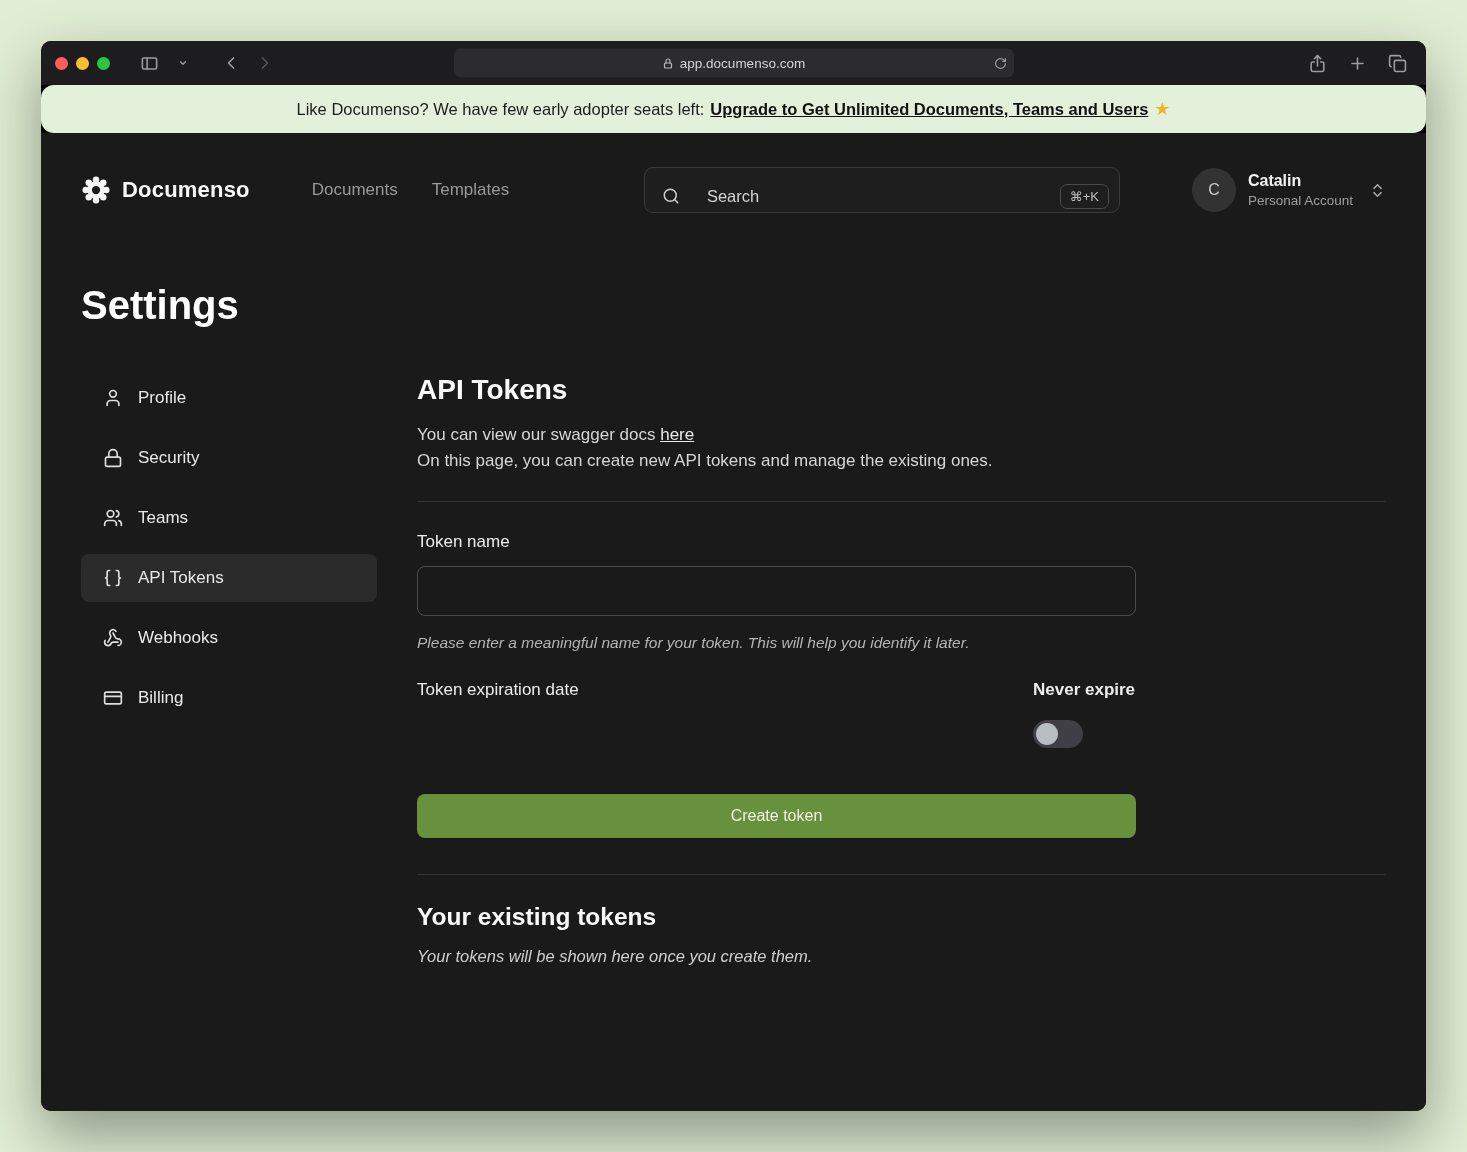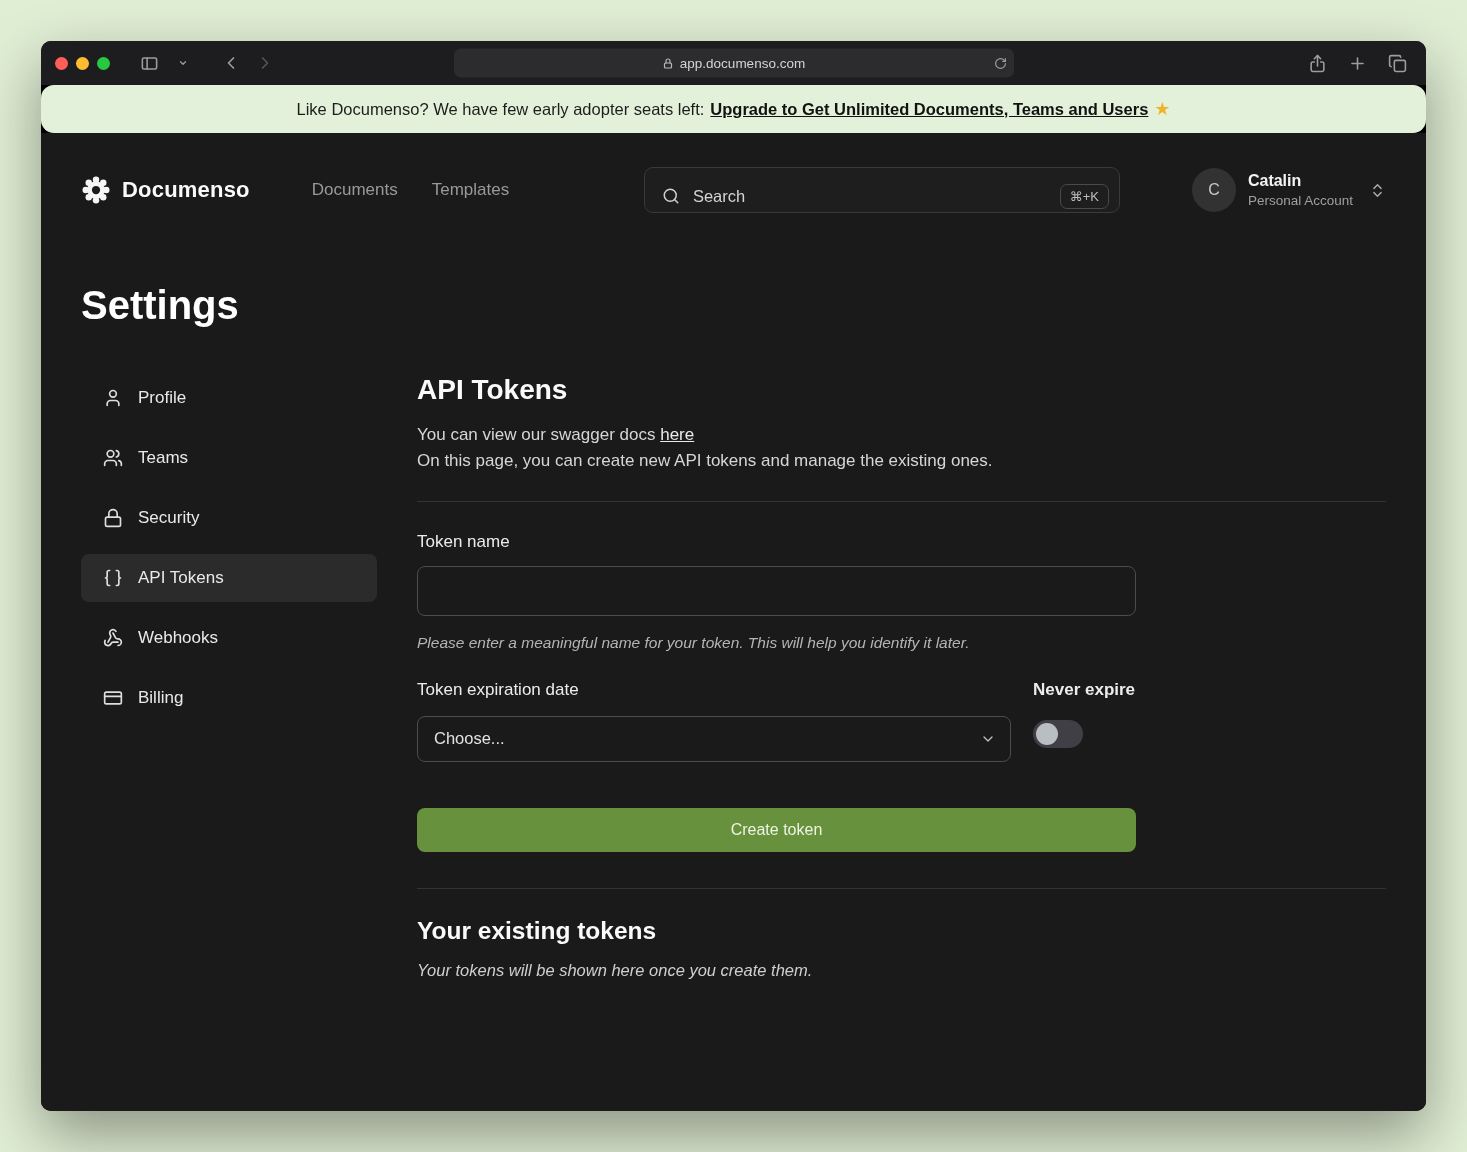--- a/index.html
+++ b/index.html
@@ -44,21 +44,21 @@
   .banner .star { color:#f0b428; font-size:18px; }
   
   .app { flex:1; background:#1a1a1a; color:#ededed; padding:0 40px; overflow:hidden; }
   .app-header { display:flex; align-items:center; padding-top:30px; height:84px; }
   .brand { display:flex; align-items:center; gap:11px; color:#fafafa; font-size:22px; font-weight:700; letter-spacing:.2px; cursor:pointer; }
   .main-nav { display:flex; gap:34px; margin-left:62px; }
   .main-nav a { color:#999; font-size:17px; text-decoration:none; cursor:pointer; }
   .search-wrap {
     margin-left:auto; margin-right:72px; width:476px; height:46px;
     border:1px solid #3a3a3a; background:#1e1e1e; border-radius:9px;
-    display:flex; align-items:center; gap:11px; padding:12px 10px 0 17px;
+    display:flex; align-items:center; gap:25px; padding:12px 10px 0 17px;
   }
   .search-wrap .sicon { color:#cfcfcf; display:flex; }
   .search-input { flex:1; min-width:0; background:transparent; border:none; outline:none; color:#e8e8e8; font-size:16.5px; font-family:inherit; }
   .search-input::placeholder { color:#d4d4d4; }
   .kbd { border:1px solid #4a4a4a; border-radius:7px; padding:4px 9px; font-size:13px; color:#bdbdbd; white-space:nowrap; }
   .account { display:flex; align-items:center; gap:12px; cursor:pointer; }
   .avatar { width:44px; height:44px; border-radius:50%; background:#323232; color:#c9c9c9; display:flex; align-items:center; justify-content:center; font-size:16px; }
   .acct-text { line-height:1.3; }
   .acct-name { font-size:16px; font-weight:600; color:#f3f3f3; }
   .acct-sub { font-size:13.5px; color:#9f9f9f; }
@@ -248,36 +248,36 @@
             <svg width="20" height="20" viewBox="0 0 24 24" fill="none" stroke="currentColor" stroke-width="2" stroke-linecap="round" stroke-linejoin="round">
                 <path d="M19 21v-2a4 4 0 0 0-4-4H9a4 4 0 0 0-4 4v2"></path>
                 <circle cx="12" cy="7" r="4"></circle>
               </svg>
           </span>
           <span>Profile</span>
         </div>
         <div class="side-item">
           <span class="icon">
             <svg width="20" height="20" viewBox="0 0 24 24" fill="none" stroke="currentColor" stroke-width="2" stroke-linecap="round" stroke-linejoin="round">
+                <rect width="18" height="11" x="3" y="11" rx="2" ry="2"></rect>
+                <path d="M7 11V7a5 5 0 0 1 10 0v4"></path>
+              </svg>
+          </span>
+          <span>Security</span>
+        </div>
+        <div class="side-item">
+          <span class="icon">
+            <svg width="20" height="20" viewBox="0 0 24 24" fill="none" stroke="currentColor" stroke-width="2" stroke-linecap="round" stroke-linejoin="round">
                 <path d="M16 21v-2a4 4 0 0 0-4-4H6a4 4 0 0 0-4 4v2"></path>
                 <circle cx="9" cy="7" r="4"></circle>
                 <path d="M22 21v-2a4 4 0 0 0-3-3.87"></path>
                 <path d="M16 3.13a4 4 0 0 1 0 7.75"></path>
               </svg>
           </span>
           <span>Teams</span>
-        </div>
-        <div class="side-item">
-          <span class="icon">
-            <svg width="20" height="20" viewBox="0 0 24 24" fill="none" stroke="currentColor" stroke-width="2" stroke-linecap="round" stroke-linejoin="round">
-                <rect width="18" height="11" x="3" y="11" rx="2" ry="2"></rect>
-                <path d="M7 11V7a5 5 0 0 1 10 0v4"></path>
-              </svg>
-          </span>
-          <span>Security</span>
         </div>
         <div class="side-item active">
           <span class="icon">
             <svg width="20" height="20" viewBox="0 0 24 24" fill="none" stroke="currentColor" stroke-width="2" stroke-linecap="round" stroke-linejoin="round">
                 <path d="M8 3H7a2 2 0 0 0-2 2v5a2 2 0 0 1-2 2 2 2 0 0 1 2 2v5c0 1.1.9 2 2 2h1"></path>
                 <path d="M16 21h1a2 2 0 0 0 2-2v-5c0-1.1.9-2 2-2a2 2 0 0 1-2-2V5a2 2 0 0 0-2-2h-1"></path>
               </svg>
           </span>
           <span>API Tokens</span>
         </div>
@@ -312,28 +312,20 @@
         </div>
         <hr class="divider">
 
         <div class="field-label">Token name</div>
         <input class="text-input" type="text" value="" style="">
         <div class="hint">Please enter a meaningful name for your token. This will help you identify it later.</div>
 
         <div class="exp-row">
           <div class="exp-left">
             <div class="field-label">Token expiration date</div>
-            <div class="select">
-              <span>Choose...</span>
-              <span class="chev">
-                <svg width="16" height="16" viewBox="0 0 24 24" fill="none" stroke="currentColor" stroke-width="2" stroke-linecap="round" stroke-linejoin="round">
-                    <path d="m6 9 6 6 6-6"></path>
-                  </svg>
-              </span>
-            </div>
           </div>
           <div class="exp-right">
             <div class="field-label">Never expire</div>
             <div class="switch">
               <span class="knob"></span>
             </div>
           </div>
         </div>
 
         <button class="create-btn">Create token</button>

